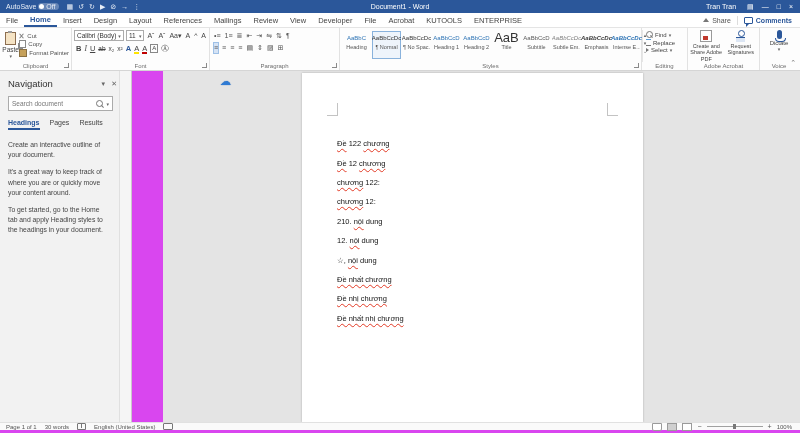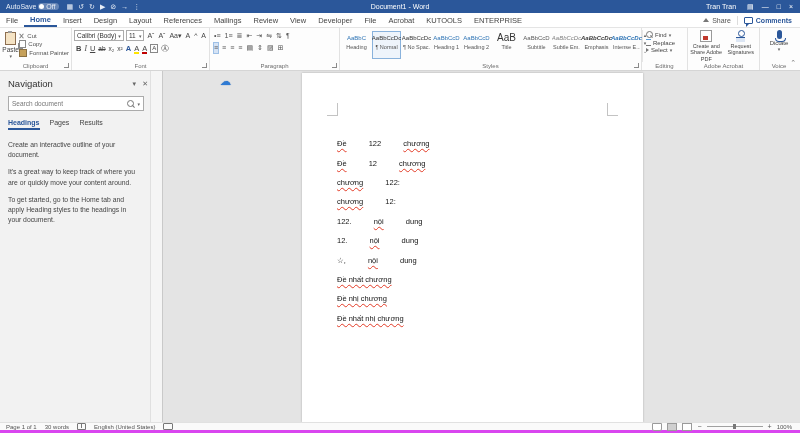--- a/index.html
+++ b/index.html
@@ -67,21 +67,21 @@
   .prow{display:flex;align-items:center;gap:4px;padding:1px 2px;}
   .pico{font-size:7px;color:#515151;line-height:10px;white-space:nowrap;}
   .pico.sel{background:#d5e3f5;outline:1px solid #9ec0e6;}
   
   .g-styles{width:302px;display:flex;}
   .stylecards{display:flex;gap:1px;padding-top:1px;}
   .scard{width:27px;height:26px;border:1px solid transparent;display:flex;flex-direction:column;align-items:center;justify-content:flex-start;background:#fdfdfd;}
   .scard.selected{border:1px solid #89b2dc;background:#eef4fb;}
   .sprev{font-size:6px;color:#333;line-height:12px;height:12px;white-space:nowrap;overflow:hidden;}
   .scard.blue .sprev{color:#2e74b5;}
-  .scard.titlecard .sprev{font-size:10px;}
+  .scard.titlecard .sprev{font-size:13px;}
   .scard.graycard .sprev{color:#5a5a5a;}
   .scard.subtle .sprev{color:#808080;font-style:italic;}
   .scard.emph .sprev{font-style:italic;font-weight:bold;color:#3b3b3b;}
   .scard.intense .sprev{color:#2e74b5;font-style:italic;font-weight:bold;}
   .slabel{font-size:5.5px;color:#555;white-space:nowrap;overflow:hidden;max-width:27px;}
   .sscroll{width:9px;display:flex;flex-direction:column;align-items:center;justify-content:flex-start;gap:2px;border-left:1px solid #e6e6e6;margin-left:1px;font-size:5px;color:#666;padding-top:2px;}
   
   .g-edit{width:46px;display:flex;flex-direction:column;gap:1px;padding-top:3px;}
   .erow{display:flex;align-items:center;gap:2px;font-size:6px;color:#444;padding-left:2px;white-space:nowrap;}
   .i-find{width:5px;height:5px;border:1px solid #777;border-radius:50%;position:relative;flex:none;}
@@ -95,38 +95,38 @@
   .i-pdf::after{content:"";position:absolute;left:2px;bottom:1px;width:5px;height:4px;background:#c13a2e;}
   .i-sig{width:12px;height:12px;position:relative;margin-bottom:1px;}
   .i-sig::before{content:"";position:absolute;left:3px;top:0;width:5px;height:5px;border:1px solid #2b579a;border-radius:50%;}
   .i-sig::after{content:"";position:absolute;left:1px;top:7px;width:9px;height:4px;border-top:1px solid #2b579a;background:#dce6f4;}
   
   .g-voice{width:38px;border-right:none;display:flex;flex-direction:column;align-items:center;padding-top:2px;font-size:6px;color:#444;}
   .i-mic{width:5px;height:9px;background:#2b579a;border-radius:3px;position:relative;margin-bottom:1px;}
   .i-mic::after{content:"";position:absolute;left:-2px;bottom:-3px;width:9px;height:3px;border-bottom:1px solid #2b579a;border-left:1px solid #2b579a;border-right:1px solid #2b579a;border-radius:0 0 4px 4px;}
   .collapse{position:absolute;right:4px;bottom:3px;font-size:7px;color:#777;}
   
-  .navpane{position:absolute;left:0;top:71px;width:163px;height:351px;background:#f2f2f2;border-right:1px solid #c9c9c9;box-sizing:border-box;}
+  .navpane{position:absolute;left:0;top:71px;width:132px;height:351px;background:#f2f2f2;border-right:1px solid #c9c9c9;box-sizing:border-box;}
   .navscroll{position:absolute;right:0;top:0;bottom:0;width:11px;border-left:1px solid #e0e0e0;background:#f5f5f5;}
   .navhead{display:flex;align-items:center;padding:7px 14px 0 8px;font-size:9.5px;color:#333;}
   .navhead .nh-icons{margin-left:auto;display:flex;gap:6px;font-size:7px;color:#666;}
   .navsearch{margin:7px 18px 0 8px;height:13px;background:#fff;border:1px solid #ababab;display:flex;align-items:center;padding:0 3px;font-size:6.5px;color:#767676;}
   .navsearch .right{margin-left:auto;display:flex;align-items:center;gap:3px;}
   .navtabs{display:flex;gap:10px;margin:8px 8px 0 8px;font-size:7px;color:#444;}
   .navtab{padding-bottom:2px;}
   .navtab.active{color:#2b579a;font-weight:bold;border-bottom:2px solid #2b579a;}
   .navbody{margin:10px 22px 0 8px;font-size:6.8px;color:#454545;line-height:1.5;}
   .navbody p{margin:0 0 7px 0;}
   
   .docarea{position:absolute;left:163px;top:71px;width:637px;height:351px;background:#e4e4e4;overflow:hidden;}
   .page{position:absolute;left:139px;top:2px;width:341px;height:349px;background:#fff;box-shadow:0 0 2px rgba(0,0,0,.25);}
   .cropL{position:absolute;left:25px;top:30px;width:10px;height:12px;border-right:1px solid #c3c3c3;border-bottom:1px solid #c3c3c3;}
   .cropR{position:absolute;left:305px;top:30px;width:10px;height:12px;border-left:1px solid #c3c3c3;border-bottom:1px solid #c3c3c3;}
   .doctext{position:absolute;left:35px;top:61px;font-family:"Liberation Sans","DejaVu Sans",sans-serif;font-size:7.5px;color:#141414;}
-  .docline{height:19.4px;display:flex;align-items:center;white-space:pre;gap:20px;}
+  .docline{height:19.4px;display:flex;align-items:center;white-space:pre;}
   .err{text-decoration-line:underline;text-decoration-style:wavy;text-decoration-color:#e23a25;text-decoration-thickness:1px;text-underline-offset:2px;}
   .cloud{position:absolute;left:57px;top:4px;font-size:11px;color:#2f7bd4;text-shadow:0 0 1px #1b5ca8;font-family:"DejaVu Sans",sans-serif;}
   
   .statusbar{position:absolute;left:0;top:422px;width:800px;height:8px;background:#fafafa;border-top:1px solid #e1e1e1;box-sizing:border-box;display:flex;align-items:center;font-size:6px;color:#555;}
   .sb-left{display:flex;align-items:center;gap:8px;margin-left:6px;}
   .i-book{width:7px;height:5px;border:1px solid #777;border-radius:1px 1px 0 0;position:relative;}
   .i-book::after{content:"";position:absolute;left:3px;top:0;width:1px;height:4px;background:#777;}
   .i-kbd{width:8px;height:5px;border:1px solid #777;border-radius:1px;}
   .sb-right{margin-left:auto;display:flex;align-items:center;gap:5px;margin-right:8px;}
   .vm{width:8px;height:6px;border:1px solid #9a9a9a;background:#fff;}
@@ -408,21 +408,21 @@
   <div class="docarea">
     <span class="cloud">☁</span>
     <div class="page">
       <div class="cropL"></div>
       <div class="cropR"></div>
       <div class="doctext" id="doctext">
           <div class="docline"><span class="err">Đề</span><span> 122 </span><span class="err">chương</span></div>
           <div class="docline"><span class="err">Đề</span><span> 12 </span><span class="err">chương</span></div>
           <div class="docline"><span class="err">chương</span><span> 122:</span></div>
           <div class="docline"><span class="err">chương</span><span> 12:</span></div>
-          <div class="docline"><span>122. </span><span class="err">nội</span><span> dung</span></div>
+          <div class="docline"><span>210. </span><span class="err">nội</span><span> dung</span></div>
           <div class="docline"><span>12. </span><span class="err">nội</span><span> dung</span></div>
           <div class="docline"><span>☆, </span><span class="err">nội</span><span> dung</span></div>
           <div class="docline"><span class="err">Đề nhất chương</span></div>
           <div class="docline"><span class="err">Đề nhị chương</span></div>
           <div class="docline"><span class="err">Đề nhất nhị chương</span></div>
         </div>
     </div>
   </div>
 
   <div class="statusbar">

